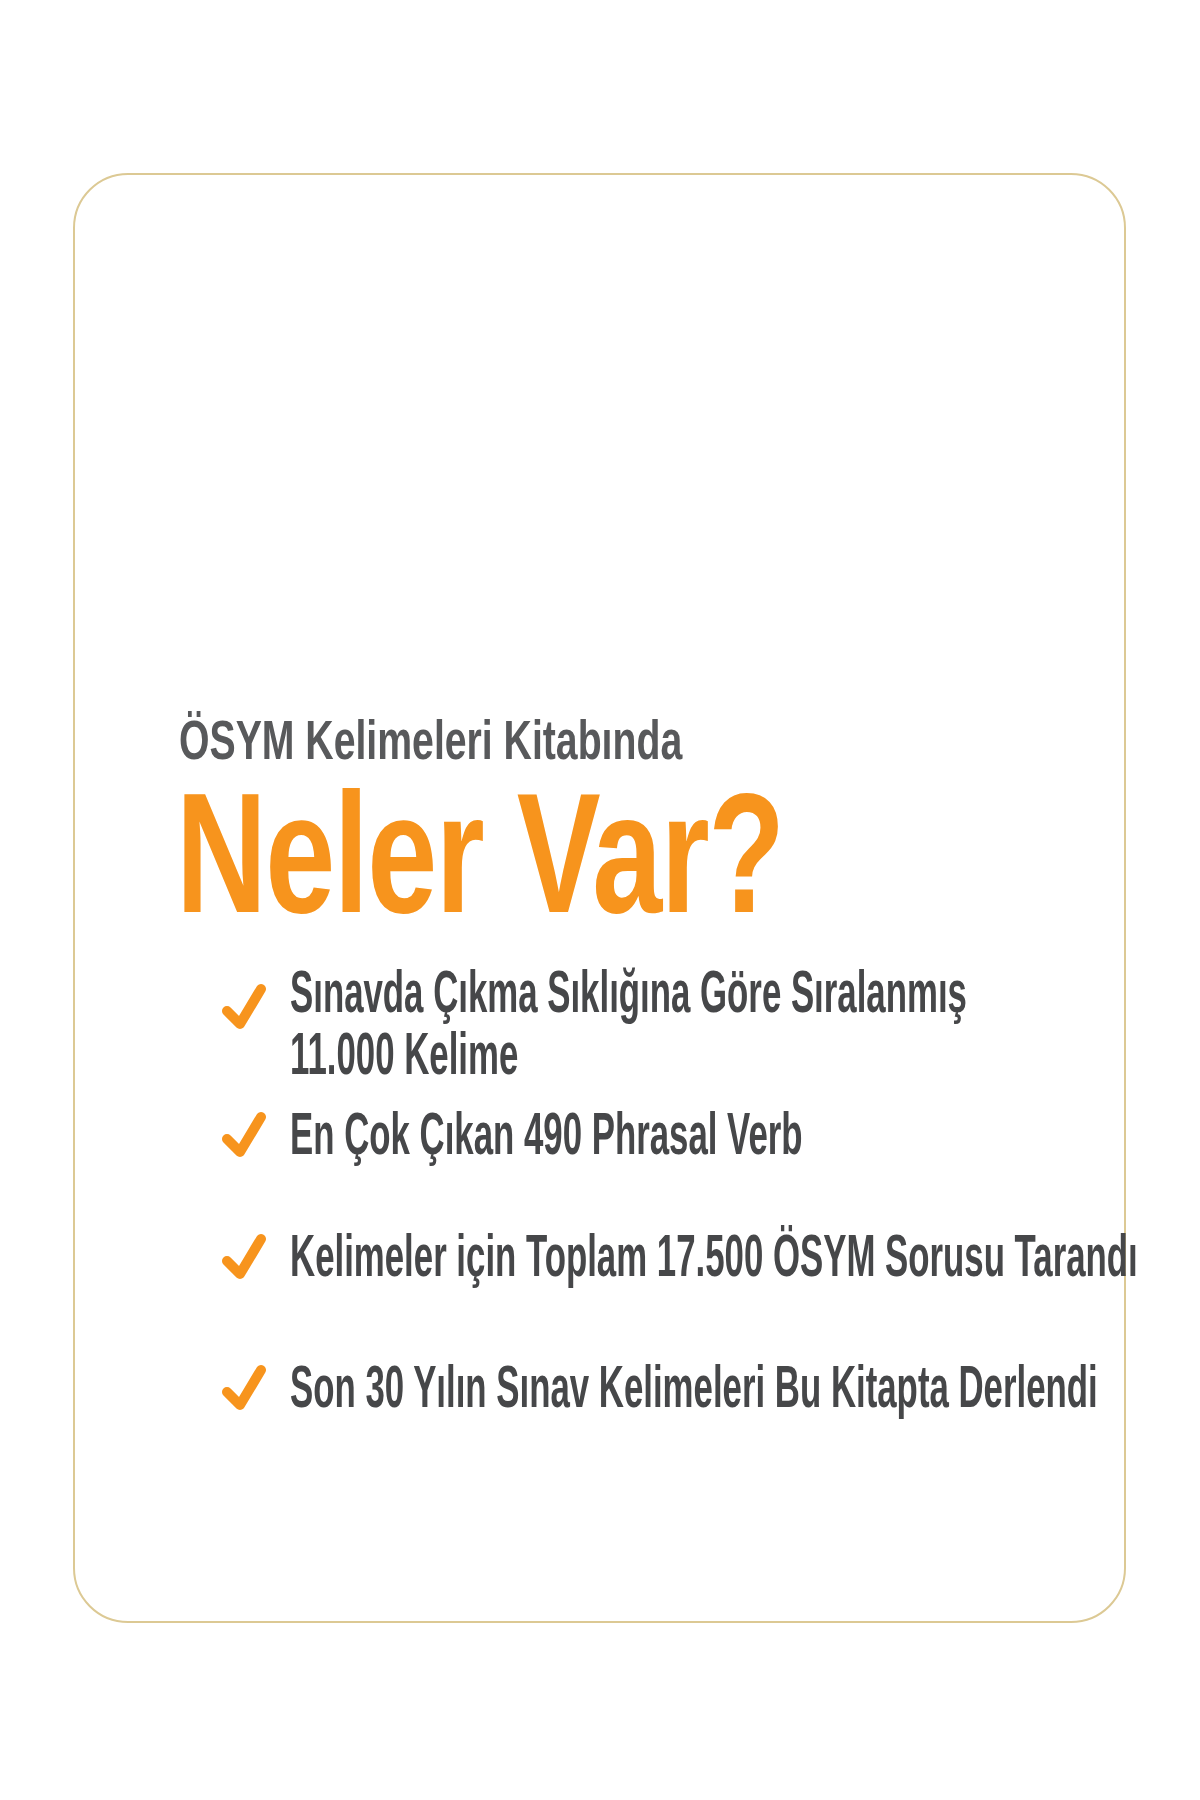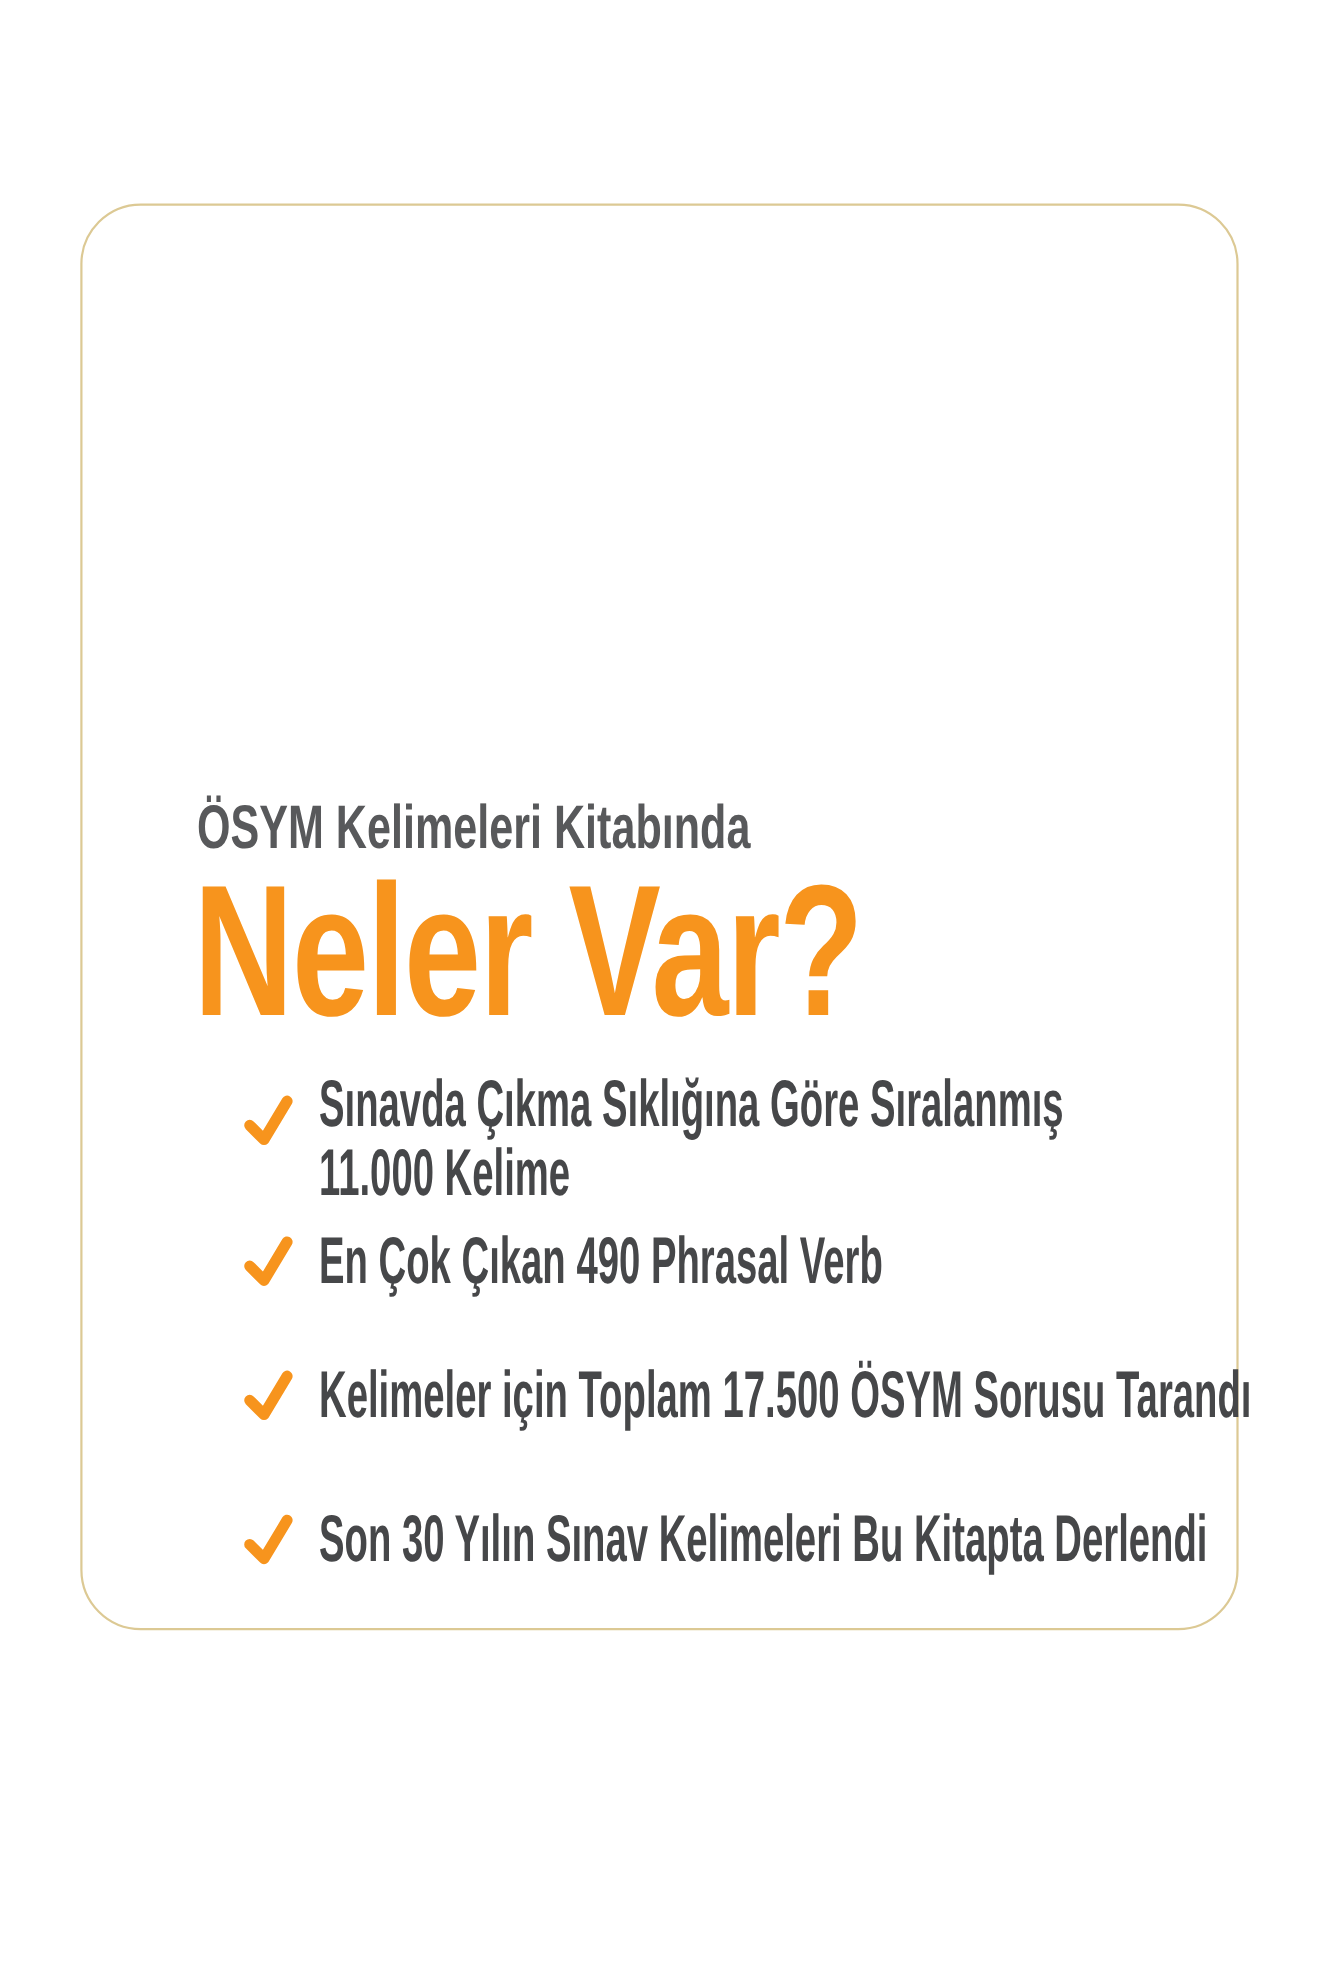--- a/index.html
+++ b/index.html
@@ -13,26 +13,25 @@
     width: 1200px;
     height: 1800px;
     background: #ffffff;
     overflow: hidden;
   }
   .card {
     position: absolute;
     left: 73px;
     top: 173px;
     width: 1053px;
-    height: 1297px;
+    height: 1450px;
     box-sizing: border-box;
     border: 2.5px solid var(--border-color, #DCC994);
     border-radius: 55px;
     background: #ffffff;
-    margin-top: 12px;
   }
   
   .cond {
     display: inline-block;
     white-space: nowrap;
     transform-origin: 0 0;
   }
   .subtitle {
     position: absolute;
     left: 104px;

